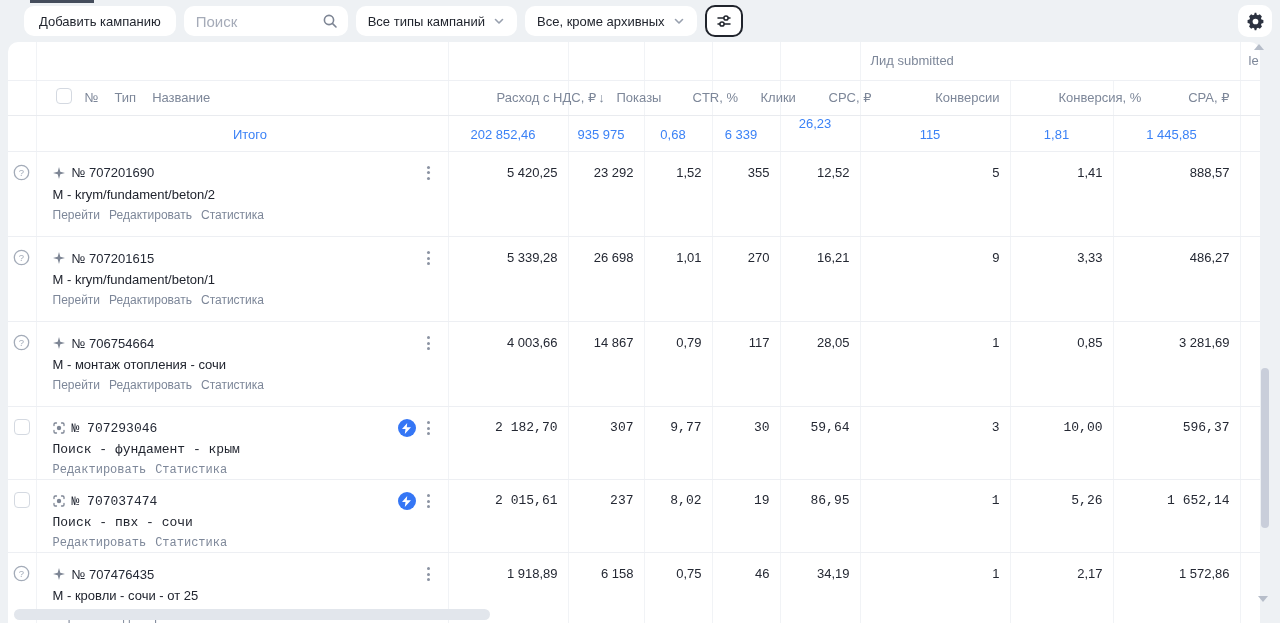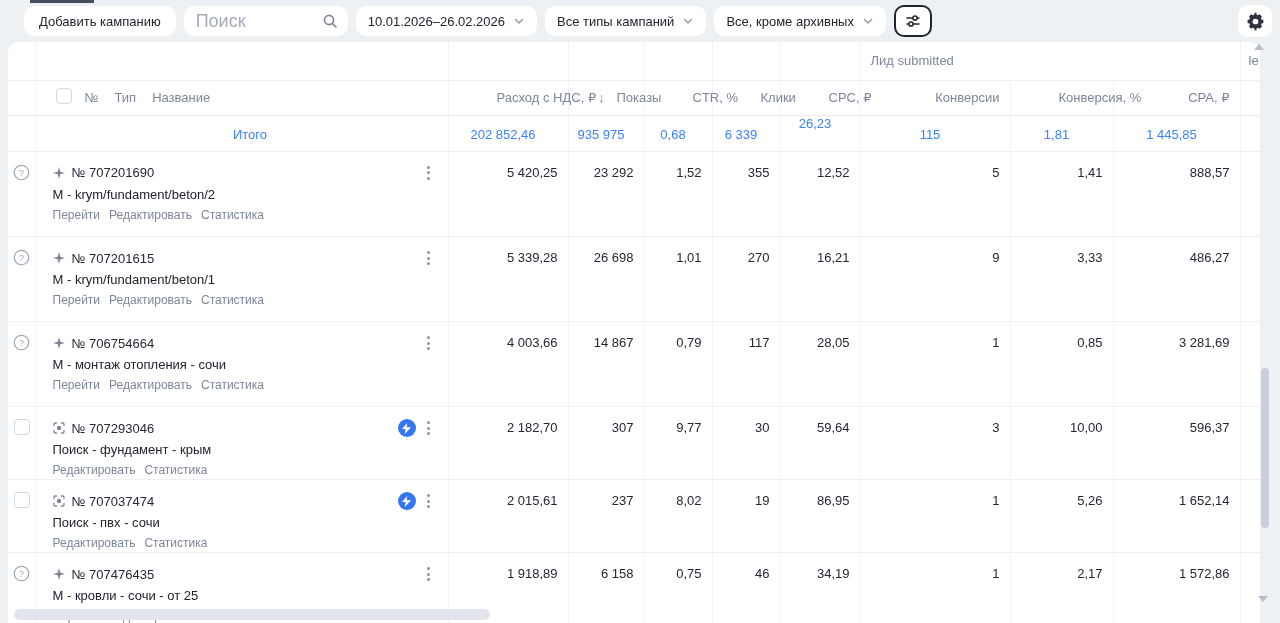--- a/index.html
+++ b/index.html
@@ -11,21 +11,21 @@
   }
   
   .tab-indicator { position:absolute; left:30px; top:0; width:64px; height:3px; background:#454d5c; }
   .toolbar { position:absolute; left:0; top:0; width:1280px; height:42px; display:flex; align-items:center; padding-left:8px; }
   .tbtn, .tselect, .tsearch {
     height:30px; background:#fff; border:none; border-radius:10px;
     display:flex; align-items:center; font-size:13px; color:#21252e; margin-right:8px;
   }
   .tbtn { padding:0 15px; cursor:pointer;margin-left:16px; }
   .tsearch { width:164px; padding:0 10px 0 12px; }
-  .tsearch input { border:none; outline:none; flex:1; font-size:18px; font-family:inherit; color:#21252e; min-width:0; background:transparent; }
+  .tsearch input { border:none; outline:none; flex:1; font-size:15px; font-family:inherit; color:#21252e; min-width:0; background:transparent; }
   .tsearch input::placeholder { color:#a5abb8; }
   .tselect { padding:0 12px; cursor:pointer; }
   .tselect .lbl { margin-right:8px; white-space:nowrap; }
   .filter-btn { width:38px; height:32px; background:#fff; border:2px solid #20242c; border-radius:10px;
     display:flex; align-items:center; justify-content:center; cursor:pointer; margin-right:8px; }
   .gear-btn { position:absolute; right:8px; top:5px; width:34px; height:32px; background:#fff; border-radius:10px;
     display:flex; align-items:center; justify-content:center; cursor:pointer; }
   
   .table-wrap {
     position:absolute; left:8px; top:42px; width:1252px; height:581px;
@@ -44,21 +44,21 @@
   .hcell-name { padding-left:16px; white-space:nowrap; }
   .hcell-name span { margin-right:16px; cursor:pointer; }
   .sort-arrow { color:#7d8799; margin-left:2px; }
   .sel-cell { text-align:center; }
   tr.totals-row { height:36px; }
   tr.totals-row td { border-bottom:1px solid #edeff3; padding-top:11px; color:#3b82f6;text-align:center; }
   .totals-label { padding-left:16px; }
   .num-cell { text-align:right; padding:13px 10px 0 0; color:#242833; white-space:nowrap; }
   tr.camp-row td { border-bottom:1px solid #edeff3; }
   tr.row-tall { height:85px; }
-  tr.row-short { height:73px; }
+  tr.row-short { height:73px;font-family:Liberation Mono, monospace; }
   .sel-inner { padding-top:12px; display:flex; justify-content:center; }
   .name-cell { padding:12px 14px 0 16px; }
   .row-line1 { display:flex; align-items:center; gap:7px; color:#242935; }
   .row-line1 .spacer { margin-left:auto; }
   .row-name { margin-top:5px; color:#20242e; }
   .row-links { margin-top:6px; font-size:12px; color:#7d8799; }
   .row-links span { margin-right:9px; cursor:pointer; }
   .checkbox { width:16px; height:16px; border:1.5px solid #d4d9e1; border-radius:4px; background:#fff; display:inline-block; cursor:pointer; }
   .kebab { display:flex; flex-direction:column; gap:2.5px; padding:2px 4px; cursor:pointer; }
   .kebab i { width:3px; height:3px; border-radius:50%; background:#8b93a2; }
@@ -79,28 +79,20 @@
 <div class="toolbar">
   <button class="tbtn">Добавить кампанию</button>
   <div class="tsearch">
     <input type="text" placeholder="Поиск" style="">
     <span style="display:flex">
       <svg width="16" height="16" viewBox="0 0 16 16">
           <circle cx="7" cy="7" r="4.6" fill="none" stroke="#7d8594" stroke-width="1.6"></circle>
           <line x1="10.6" y1="10.6" x2="14" y2="14" stroke="#7d8594" stroke-width="1.6" stroke-linecap="round"></line>
         </svg>
     </span>
-  </div>
-  <div class="tselect">
-    <span class="lbl">10.01.2026–26.02.2026</span>
-    <span style="display:flex">
-        <svg width="12" height="12" viewBox="0 0 12 12">
-          <path d="M2.5 4.5 L6 8 L9.5 4.5" fill="none" stroke="#98a0ae" stroke-width="1.6" stroke-linecap="round" stroke-linejoin="round"></path>
-        </svg>
-      </span>
   </div>
   <div class="tselect">
     <span class="lbl">Все типы кампаний</span>
     <span style="display:flex">
         <svg width="12" height="12" viewBox="0 0 12 12">
           <path d="M2.5 4.5 L6 8 L9.5 4.5" fill="none" stroke="#98a0ae" stroke-width="1.6" stroke-linecap="round" stroke-linejoin="round"></path>
         </svg>
       </span>
   </div>
   <div class="tselect">

